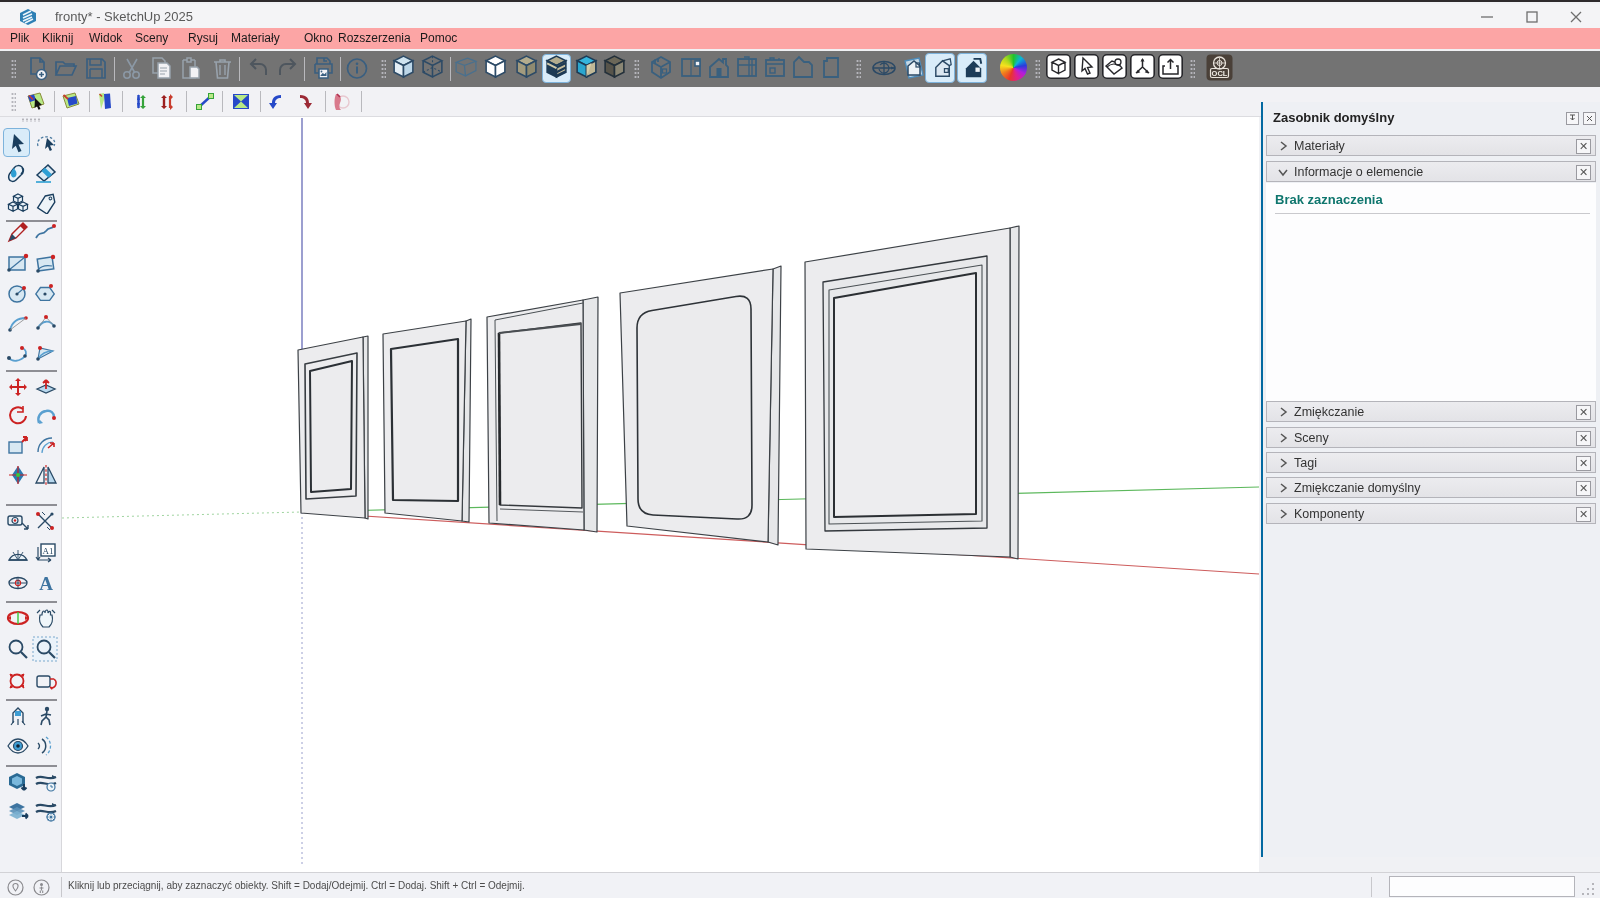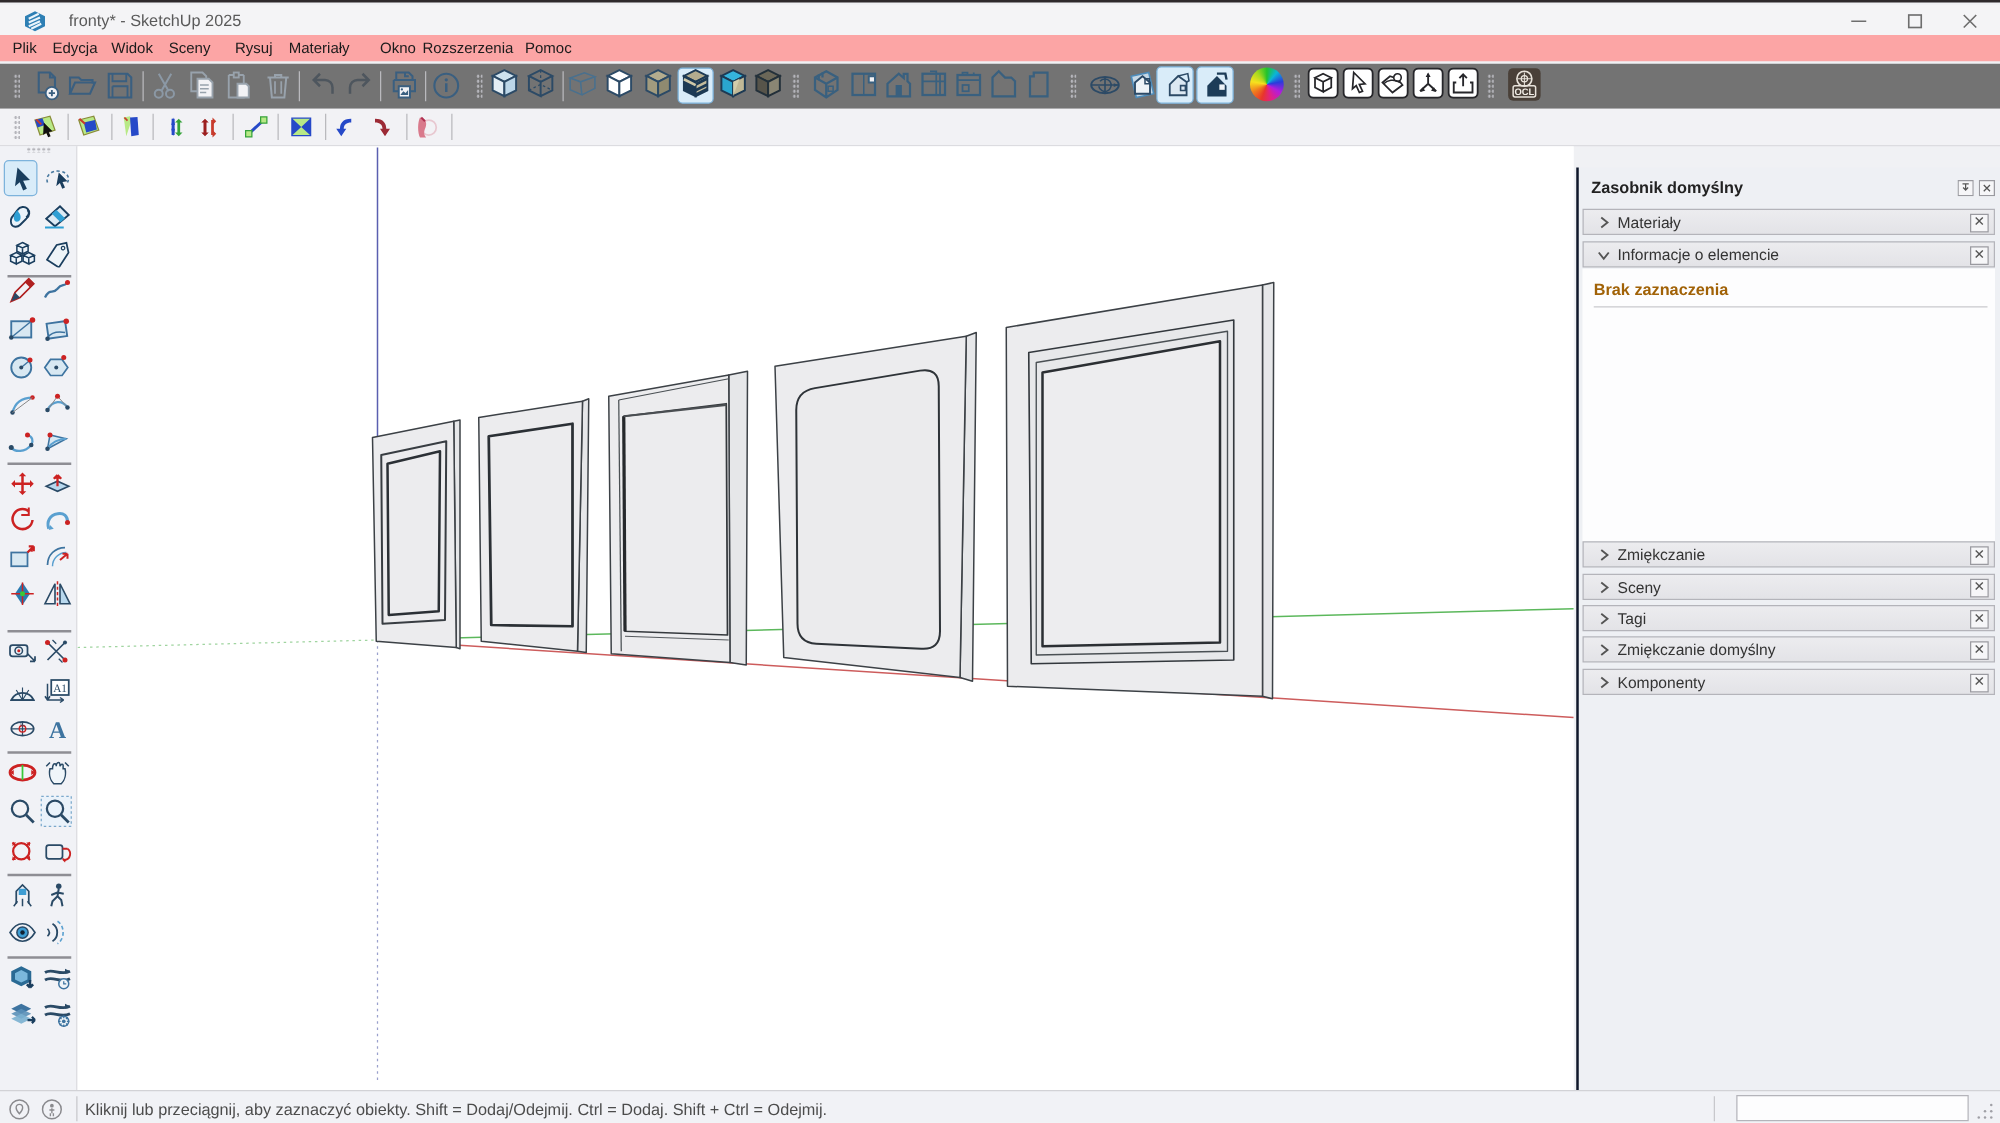--- a/index.html
+++ b/index.html
@@ -19,30 +19,30 @@
 .sep2{position:absolute;top:4px;width:1px;height:21px;background:#b9b9bd}
 .grip{position:absolute;top:8px;width:5px;height:20px;background-image:radial-gradient(circle,#b5b5bb 1px,transparent 1.2px);background-size:3px 4px}
 .ic{position:absolute}
 .selbox{position:absolute;border:1.5px solid #7db3dc;background:#d9ecf9;border-radius:4px}
 
 #lpal{position:absolute;left:0;top:115px;width:62px;height:755px;background:#f1f2f6;border-right:1px solid #d7d7db}
 .lsep{position:absolute;left:6px;width:51px;height:2px;background:#8e8e94}
 
 #canvas{position:absolute;left:62px;top:115px;width:1197px;height:755px;background:#ffffff}
 
-#rpanel{position:absolute;left:1261px;top:132px;width:339px;height:755px;background:#eef0f4;border-left:2px solid #0f172a}
+#rpanel{position:absolute;left:1261px;top:100px;width:339px;height:755px;background:#eef0f4;border-left:2px solid #0369a1}
 #rpanel .hdr{position:absolute;left:10px;top:8px;font-size:13px;font-weight:bold;color:#222}
 .rbar{position:absolute;left:3px;width:330px;height:21px;background:linear-gradient(#ececef,#e3e3e7);border:1px solid #b4b4ba;font-size:12.5px;color:#333}
 .rbar .chev{position:absolute;left:10px;top:4px}
 .rbar .lbl{position:absolute;left:27px;top:3px}
 .xbtn{position:absolute;right:4px;top:2.5px;width:15px;height:15px;background:#f6f6f8;border:1px solid #9a9aa0;color:#555;font-size:11px;line-height:13px;text-align:center}
 #rwhite{position:absolute;left:3px;top:81px;width:330px;height:218px;background:#fdfdfe}
 
 #status{position:absolute;left:0;top:870px;width:1600px;height:28px;background:#f1f2f6;border-top:1px solid #d2d2d6}
-#status .txt{position:absolute;left:68px;top:7px;font-size:13px;color:#4c4c4c}
+#status .txt{position:absolute;left:68px;top:7px;font-size:10px;color:#4c4c4c}
 #mbox{position:absolute;left:1389px;top:3px;width:186px;height:21px;background:#fdfdfe;border:1px solid #b4b4ba}
 </style></head><body>
 <div id="win">
 
 <div id="title">
  <svg class="abs" style="left:17px;top:3px" width="22" height="20" viewBox="0 0 22 20">
   <path d="M3 6 L11 2 L19 6 L19 14 L11 18 L3 14 Z" fill="#2e7fb4"></path>
   <path d="M6 8 L14 4 M6 11 L15 7 M6 14 L15 10 M8 16 L16 12" stroke="#eaf4fb" stroke-width="1.6" fill="none"></path>
  </svg>
  <span class="t">fronty* - SketchUp 2025</span>
@@ -52,21 +52,21 @@
  <svg class="winbtn" style="left:1510px" width="44" height="26">
         <rect x="17" y="8" width="10" height="10" fill="none" stroke="#6e6e6e" stroke-width="1.3"></rect>
       </svg>
  <svg class="winbtn" style="left:1554px" width="44" height="26">
         <path d="M17 8 L27 18 M27 8 L17 18" stroke="#6e6e6e" stroke-width="1.3"></path>
       </svg>
 </div>
 
 <div id="menu">
  <span style="left:10px">Plik</span>
-      <span style="left:42px">Edycja</span>
+      <span style="left:42px">Kliknij</span>
       <span style="left:89px">Widok</span>
  <span style="left:135px">Sceny</span>
       <span style="left:188px">Rysuj</span>
       <span style="left:231px">Materiały</span>
  <span style="left:304px">Okno</span>
       <span style="left:338px">Rozszerzenia</span>
       <span style="left:420px">Pomoc</span>
 </div>
 
 <div id="tb1">
@@ -609,21 +609,21 @@
         <div class="xbtn">✕</div>
  </div>
  <div class="rbar" style="top:59px">
    <svg class="chev" width="12" height="12">
           <path d="M2 4 l4 5 l4 -5" fill="none" stroke="#555" stroke-width="1.5"></path>
         </svg>
    <span class="lbl">Informacje o elemencie</span>
         <div class="xbtn">✕</div>
  </div>
  <div id="rwhite">
-   <div style="position:absolute;left:9px;top:9px;font-size:13px;font-weight:bold;color:#a16207">Brak zaznaczenia</div>
+   <div style="position:absolute;left:9px;top:9px;font-size:13px;font-weight:bold;color:#0f766e">Brak zaznaczenia</div>
    <div style="position:absolute;left:9px;top:30px;width:315px;height:1px;background:#c9c9cd"></div>
  </div>
  <div class="rbar" style="top:299px">
    <svg class="chev" width="12" height="12">
           <path d="M4 2 l5 4 l-5 4" fill="none" stroke="#555" stroke-width="1.5"></path>
         </svg>
    <span class="lbl">Zmiękczanie</span>
         <div class="xbtn">✕</div>
  </div>
  <div class="rbar" style="top:325px">

